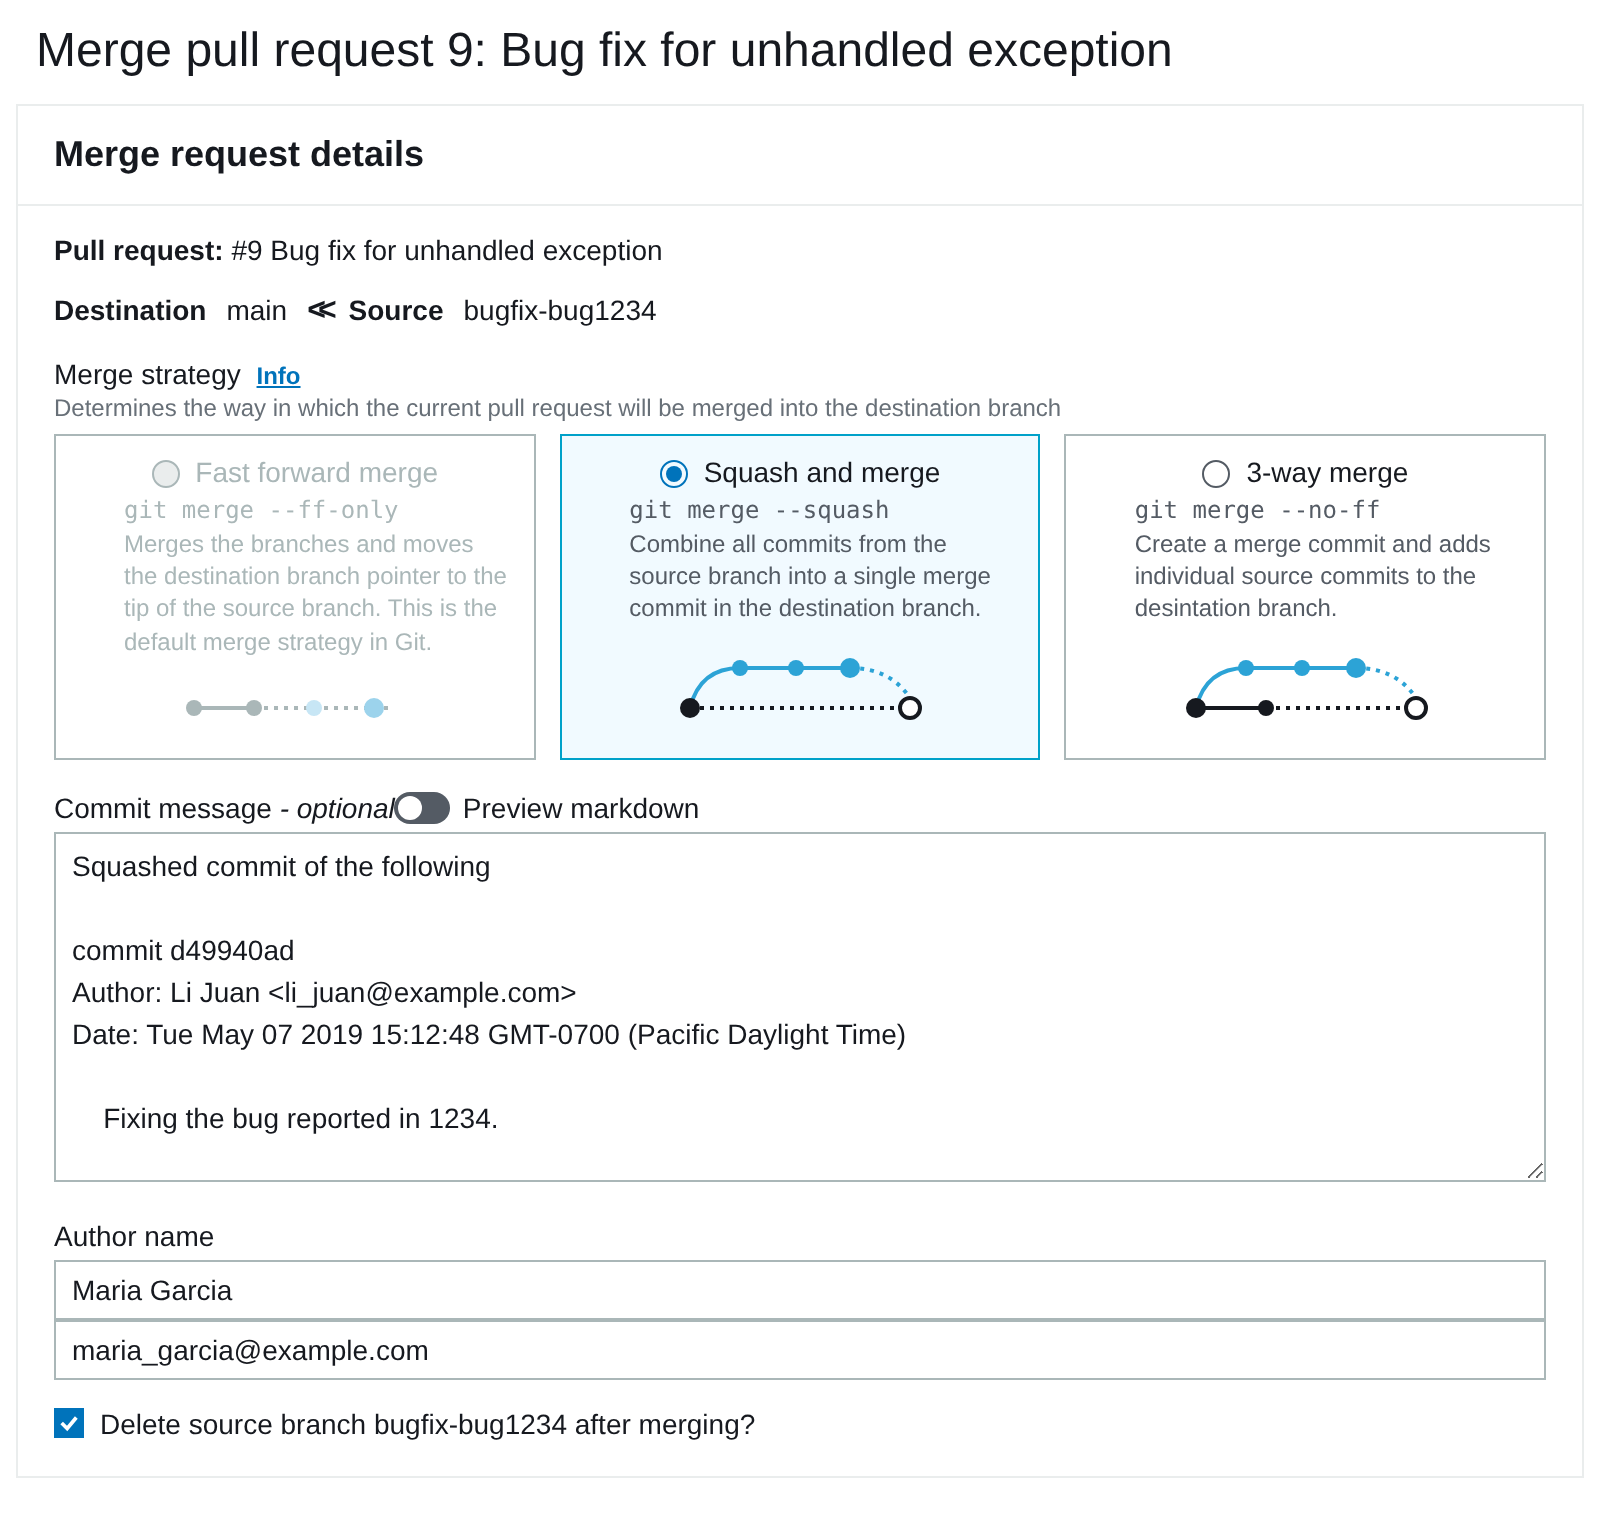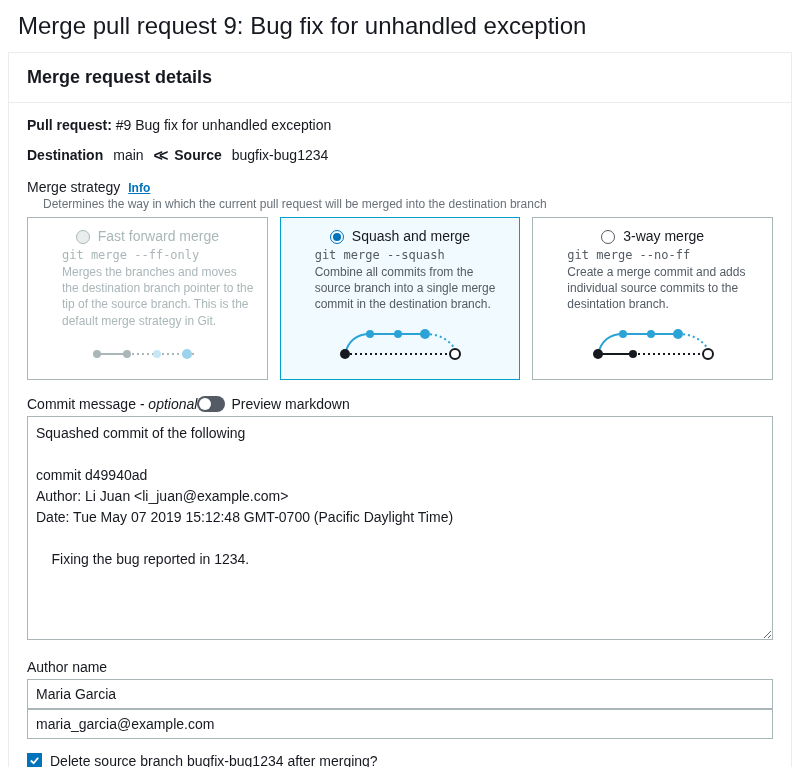--- a/index.html
+++ b/index.html
@@ -10,21 +10,21 @@
 .panel-header { padding: 14px 18px; border-bottom: 1px solid #eaeded; font-size: 18px; font-weight: 700; }
 .panel-body { padding: 14px 18px 18px 18px; }
 .pr-line { font-size: 14px; margin-bottom: 14px; }
 .pr-line b { font-weight: 700; }
 .dest-row { display: flex; align-items: flex-start; gap: 10px; font-size: 14px; margin-bottom: 14px; }
 .dest-label { font-weight: 700; }
 .branch { font-family: inherit; }
 .chev { font-weight: 700; font-size: 16px; letter-spacing: -4px; }
 .strategy-label { font-size: 14px; }
 .info-link { color: #0073bb; font-size: 12px; font-weight: 700; margin-left: 4px; }
-.strategy-sub { color: #687078; font-size: 12px; margin: 2px 0 6px 16px; }
+.strategy-sub { color: #687078; font-size: 12px; margin: 2px 0 6px 0; }
 .cards { display: flex; gap: 12px; }
 .card { flex: 1; border: 1px solid #aab7b8; padding: 10px 12px 12px 12px; position: relative; cursor: pointer; background: #fff; }
 .card.disabled { opacity: 1; }
 .card.disabled .card-title, .card.disabled .card-cmd, .card.disabled .card-desc, .card.disabled .radio-dot { color: #aab7b8; }
 .card.selected { border: 1px solid #00a1c9; background: #f1faff; }
 .card-head { display: flex; align-items: flex-start; gap: 8px; justify-content: center; }
 .radio-dot { width: 14px; height: 14px; border: 1px solid #545b64; border-radius: 50%; margin-top: 2px; flex-shrink: 0; position: relative; }
 .card.disabled .radio-dot { border-color: #aab7b8; background: #eaeded; }
 .card.selected .radio-dot { border-color: #0073bb; }
 .card.selected .radio-dot::after { content: ""; position: absolute; inset: 2px; border-radius: 50%; background: #0073bb; }
@@ -33,21 +33,21 @@
 .card-desc { font-size: 12px; color: #545b64; margin: 2px 0 0 22px; line-height: 1.35; }
 .card-diagram { margin: 14px 0 2px 0; display: flex; justify-content: center; }
 .card-diagram svg { display: block; }
 .field-label { font-size: 14px; margin: 16px 0 4px 0; }
 .field-label .optional { font-style: italic; font-weight: 400; }
 .label-row { display: flex; align-items: center; margin: 16px 0 4px 0; }
 .toggle-wrap { display: flex; align-items: center; gap: 6px; font-size: 14px; }
 .toggle { width: 28px; height: 16px; border-radius: 8px; background: #545b64; position: relative; }
 .toggle::after { content: ""; position: absolute; left: 2px; top: 2px; width: 12px; height: 12px; background: #fff; border-radius: 50%; }
 textarea, input[type=text] { width: 100%; border: 1px solid #aab7b8; padding: 6px 8px; font-size: 14px; font-family: inherit; color: #16191f; resize: none; }
-textarea { height: 224px; line-height: 1.5; resize: both; }
+textarea { height: 175px; line-height: 1.5; resize: both; }
 .checkbox-row { display: flex; align-items: center; gap: 8px; margin-top: 14px; font-size: 14px; }
 .cb { width: 15px; height: 15px; background: #0073bb; border: 1px solid #0073bb; display: flex; align-items: center; justify-content: center; }
 .cb svg { width: 11px; height: 11px; }
 </style>
 </head>
 <body>
 
 <div class="page">
   <h1 class="page-title">Merge pull request 9: Bug fix for unhandled exception</h1>
 

